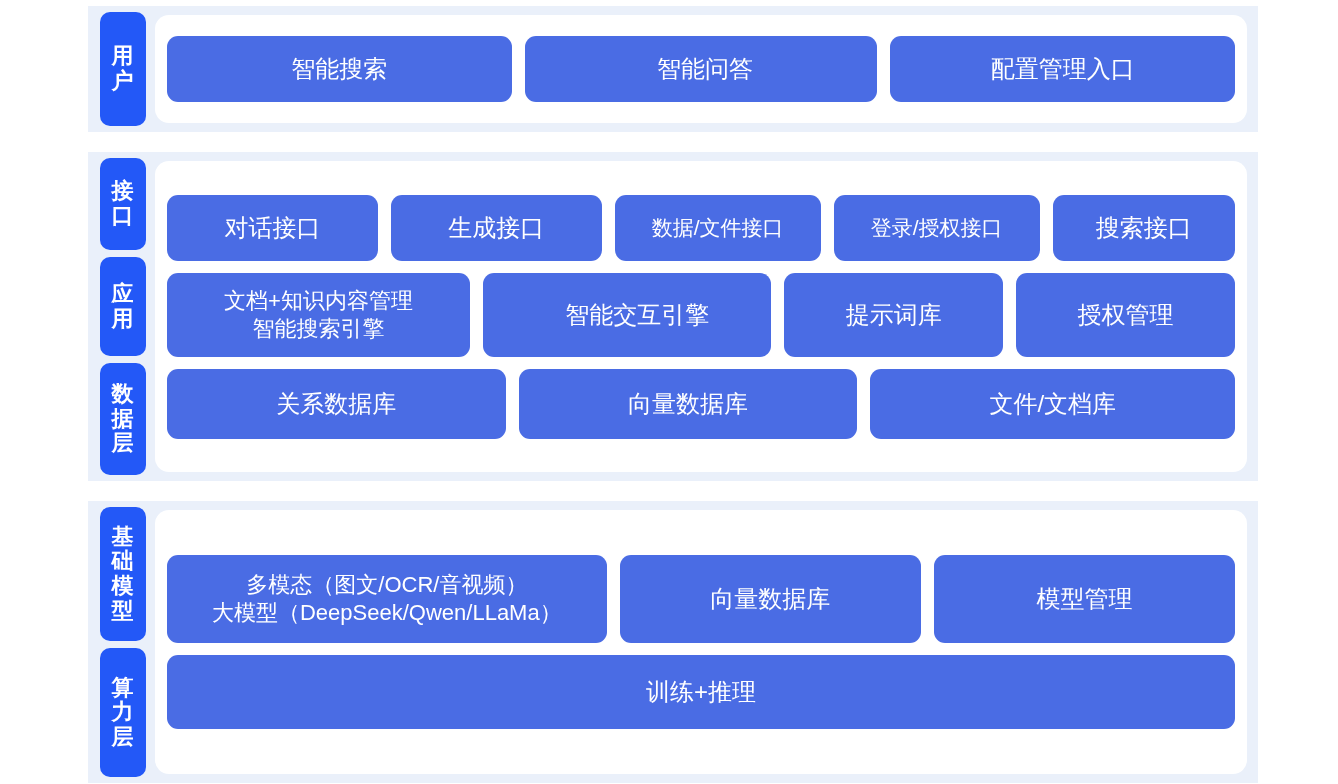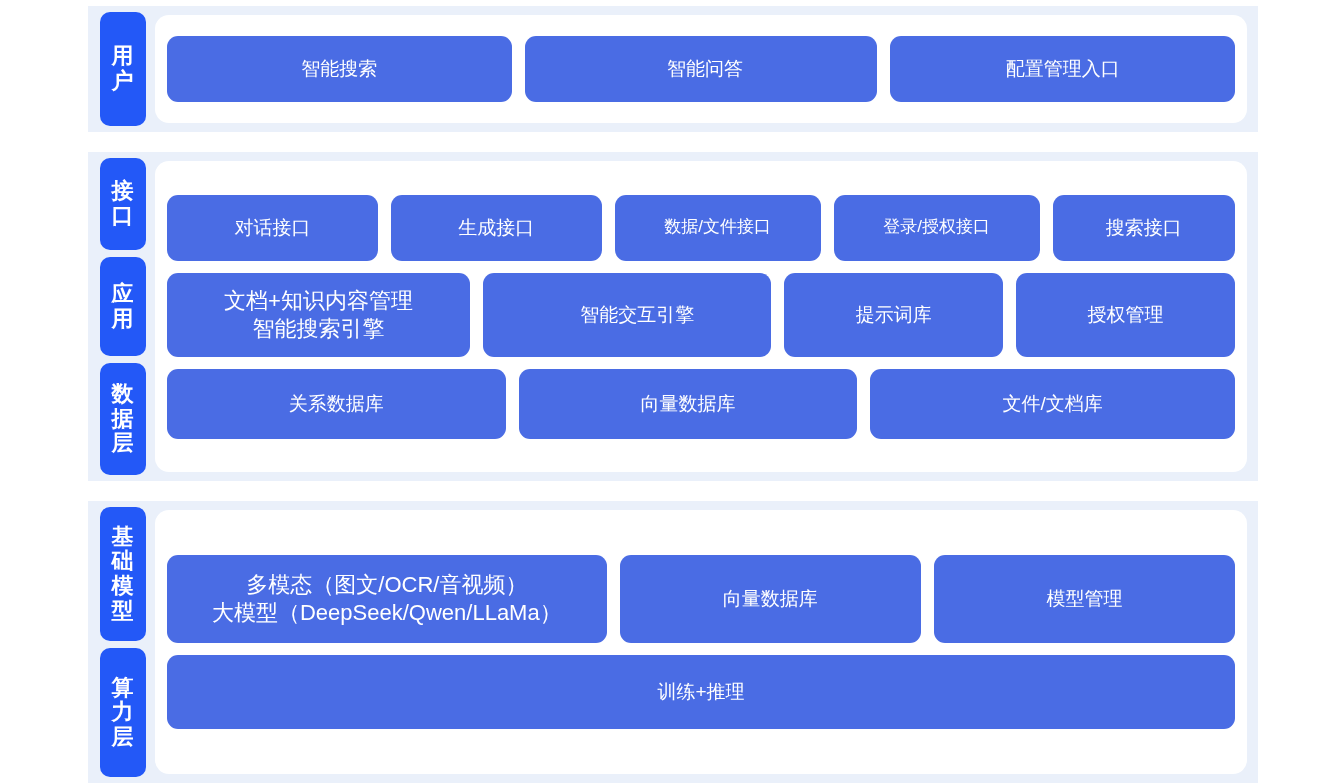--- a/index.html
+++ b/index.html
@@ -86,41 +86,41 @@
 
   
   .box {
     background: #4a6ce4;
     border-radius: 11px;
     color: #ffffff;
     display: flex;
     align-items: center;
     justify-content: center;
     text-align: center;
-    font-size: 19px;
+    font-size: 24px;
     line-height: 1.22;
     box-sizing: border-box;
     padding: 6px 8px;
     white-space: pre-line;
   }
 
   
   #sec-user { top: 6px; height: 126px; }
   #sec-user .box { height: 66px; flex: 1 1 0; }
 
   #sec-mid { top: 152px; height: 329px; }
   #sec-mid .row-api .box { height: 66px; }
   #sec-mid .row-app .box { height: 84px; }
   #sec-mid .row-data .box { height: 70px; }
 
   #sec-base { top: 501px; height: 282px; }
   #sec-base .row-model .box { height: 88px; }
   #sec-base .row-compute .box { height: 74px; }
 
-  .fs-small { font-size: 17px; }
+  .fs-small { font-size: 21px; }
   .fs-multiline { font-size: 22px; line-height: 1.26; }
 </style>
 </head>
 <body>
 
 <div id="canvas">
 
   <div class="section" id="sec-user">
     <div class="tab-col">
       <div class="tab" style="flex:1 1 auto;">

